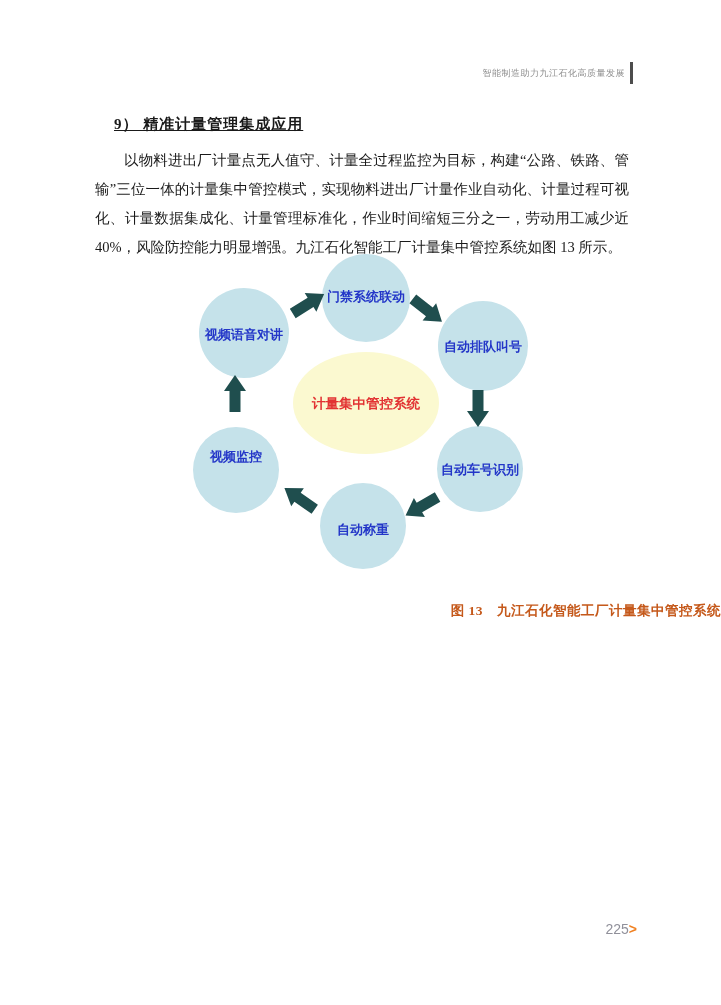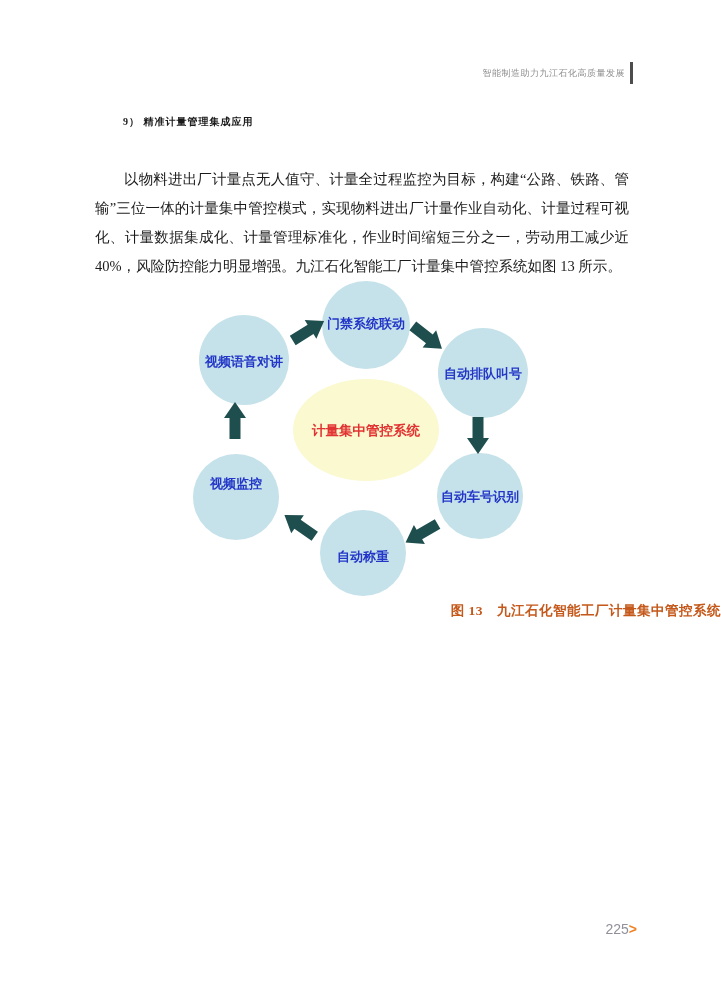--- a/index.html
+++ b/index.html
@@ -30,45 +30,46 @@
   }
   .running-header .rh-bar {
     width: 3px;
     height: 22px;
     background: #4d4d4d;
   }
 
   
   .sec-heading {
     position: absolute;
-    left: 123px;
-    font-size: 10px;
+    left: 114px;
+    font-size: 15px;
     font-weight: bold;
     letter-spacing: 1px;
+    text-decoration: underline;
   }
   .sec-heading.h9  { top: 115px; }
   .sec-heading.h10 { top: 644px; }
 
   
   .body-para {
     position: absolute;
     left: 95px;
     width: 534px;
     font-size: 14.5px;
     line-height: 29px;
     text-align: justify;
     text-indent: 2em;
   }
-  .body-para.p9  { top: 146px; margin-top: 19px; }
+  .body-para.p9  { top: 146px; }
   .body-para.p10 { top: 672px; }
 
   
   .diagram {
     position: absolute;
-    top: 275px;
+    top: 248px;
     left: 188px;
     width: 345px;
     height: 332px;
   }
   .diagram svg { display:block; }
   .node-label {
     font-family: "Liberation Sans", "DejaVu Sans", sans-serif;
     font-size: 13px;
     font-weight: bold;
     fill: #2336c8;

